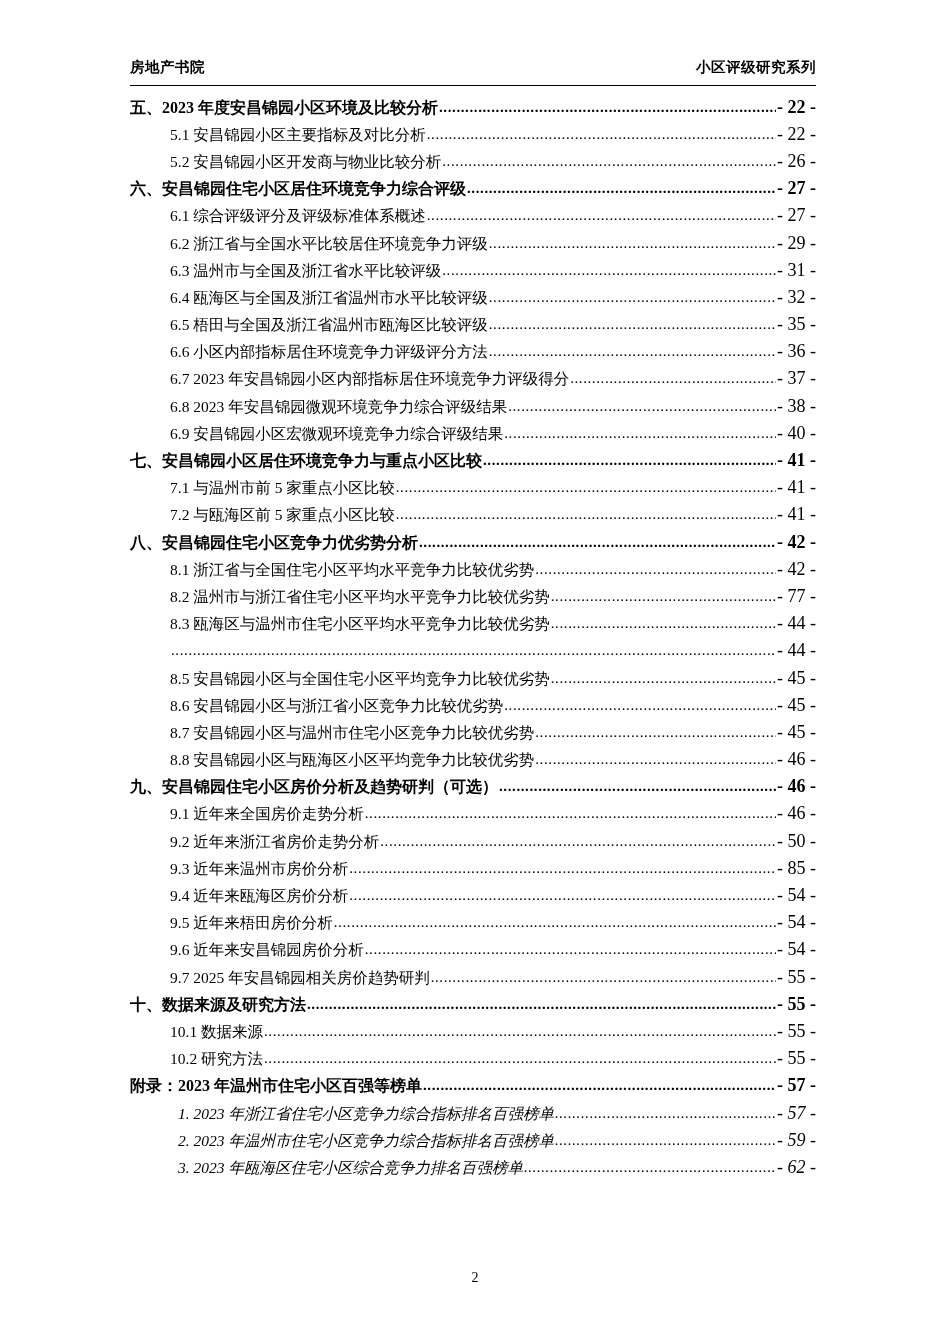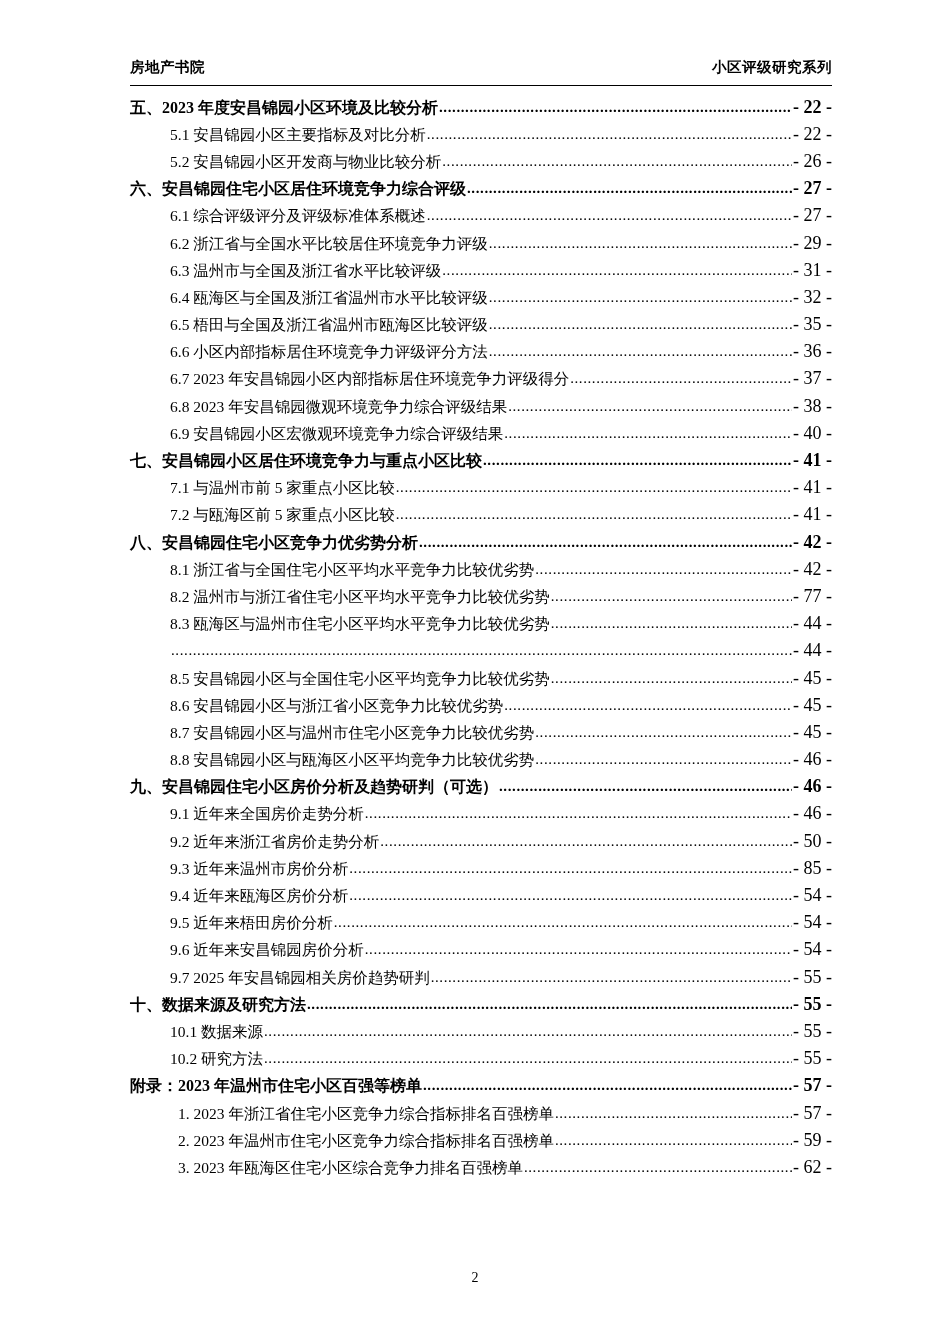--- a/index.html
+++ b/index.html
@@ -16,21 +16,21 @@
     width: 950px;
     height: 1344px;
     margin: 0 auto;
     background: #ffffff;
     box-sizing: border-box;
     overflow: hidden;
   }
   .content {
     position: absolute;
     left: 130px;
-    right: 118px;
+    right: 134px;
     top: 58px;
   }
   
   .header {
     display: flex;
     justify-content: space-between;
     align-items: baseline;
     font-size: 14.5px;
     font-weight: bold;
     letter-spacing: 0.5px;
@@ -79,20 +79,21 @@
     font-size: 16px;
     padding-left: 0px;
     align-items: flex-end;
   }
   .lvl1 .page-no { font-weight: bold; }
   .lvl2 {
     padding-left: 40px;
   }
   .lvl2-app {
     padding-left: 48px;
+    font-style: italic;
   }
   
   .footer {
     position: absolute;
     left: 0;
     right: 0;
     bottom: 58px;
     text-align: center;
     font-size: 14px;
   }

